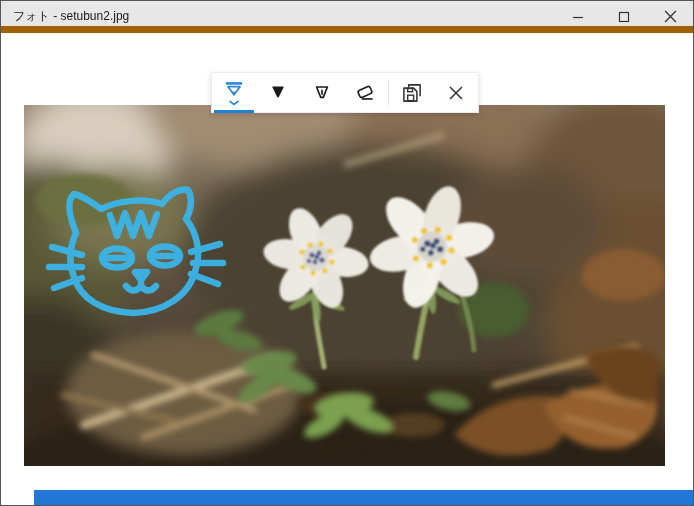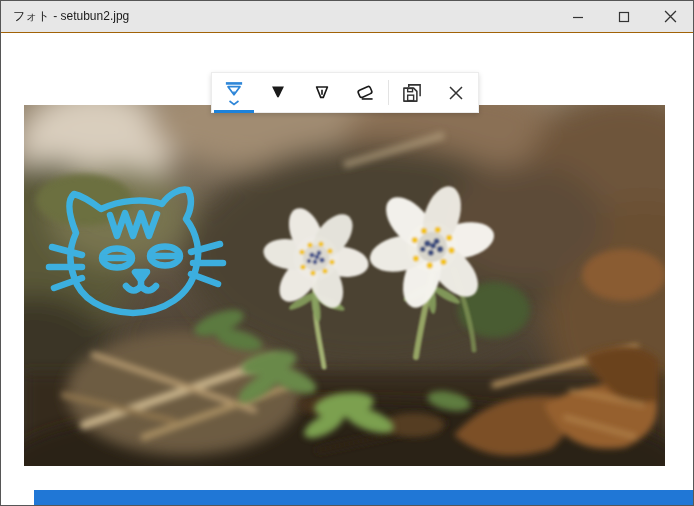--- a/index.html
+++ b/index.html
@@ -2,21 +2,21 @@
 <html><head>
 <meta charset="utf-8">
 <style>
   * { box-sizing: border-box; margin: 0; padding: 0; }
   html,body { width:694px; height:506px; overflow:hidden; background:#fff;
               font-family:"Liberation Sans", sans-serif; }
   .window { position:relative; width:694px; height:506px; border:1px solid #565656; background:#fff; }
 
   
   .titlebar { position:absolute; top:0; left:0; right:0; height:32px; background:#e7e7e7;
-              border-bottom:1px solid #a16207; }
+              border-bottom:7px solid #a16207; }
   .titlebar .title { position:absolute; left:12px; top:0; line-height:31px; font-size:12px; color:#1b1b1b; white-space:nowrap; }
   .caption-buttons { position:absolute; right:0; top:0; height:31px; display:flex; }
   .caption-btn { width:46px; height:31px; display:flex; align-items:center; justify-content:center; color:#333; }
 
   
   .content { position:absolute; top:32px; left:0; right:0; bottom:0; background:#ffffff; }
   .photo-wrap { position:absolute; left:23px; top:72px; width:641px; height:361px; }
   .photo-wrap svg { display:block; }
 
   

